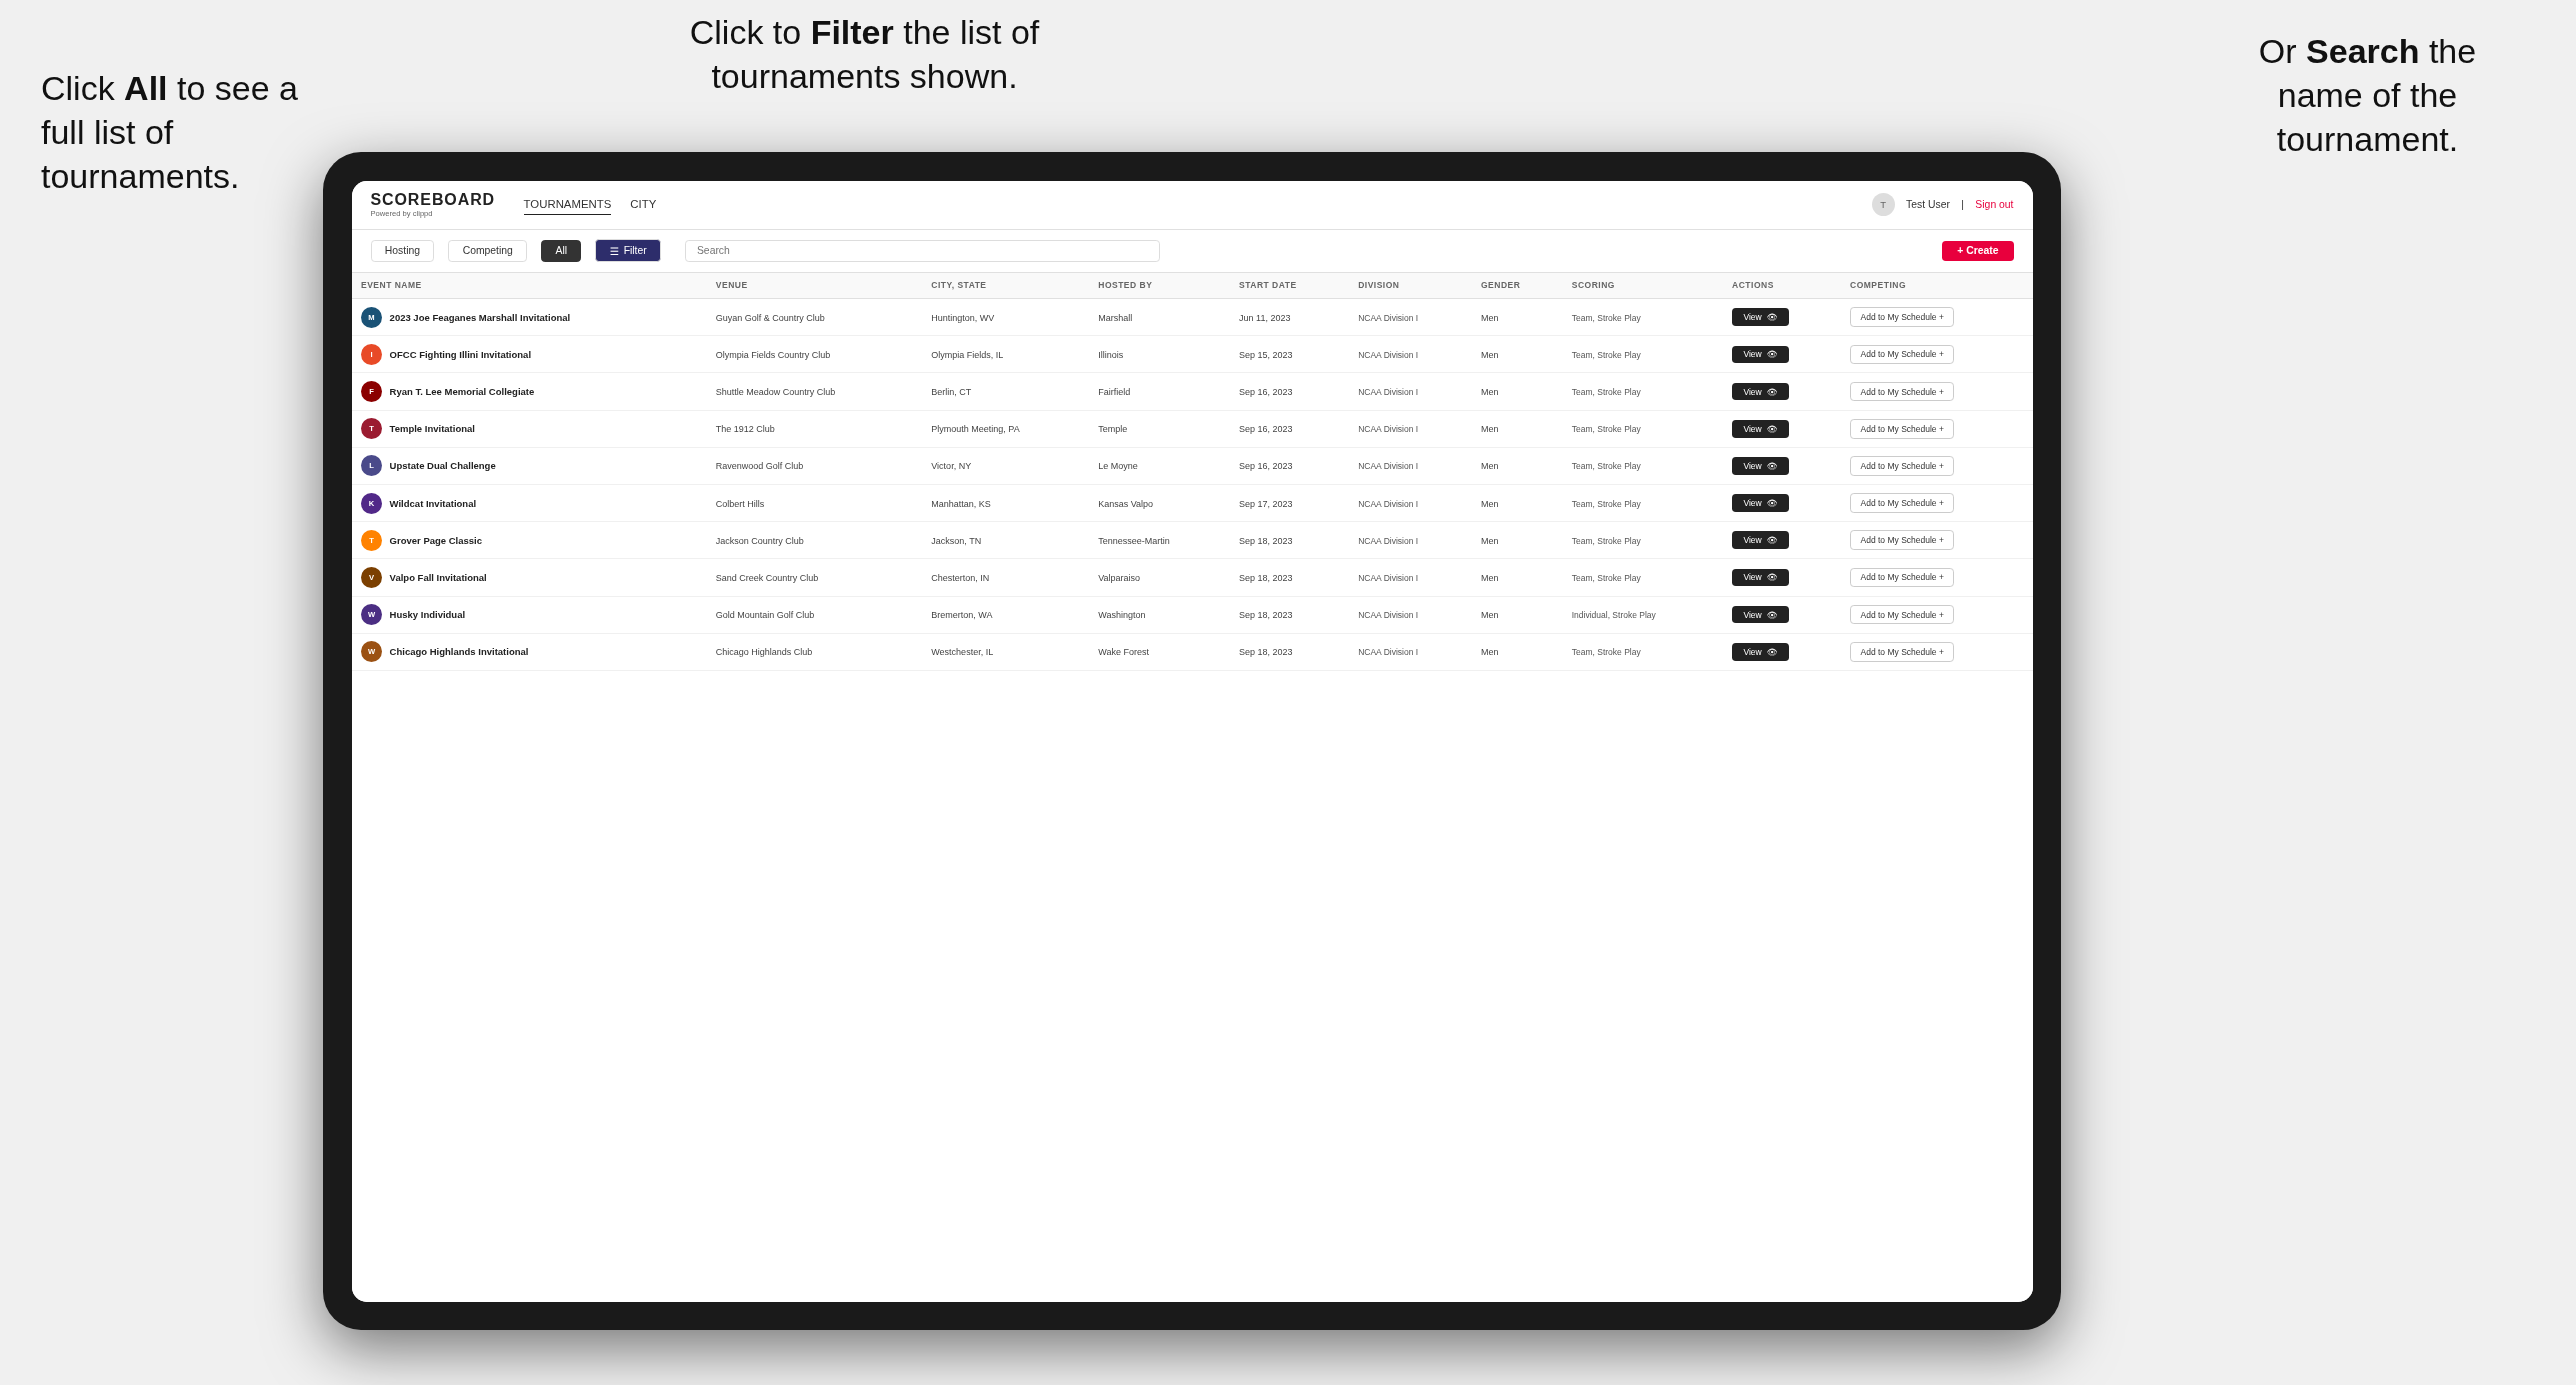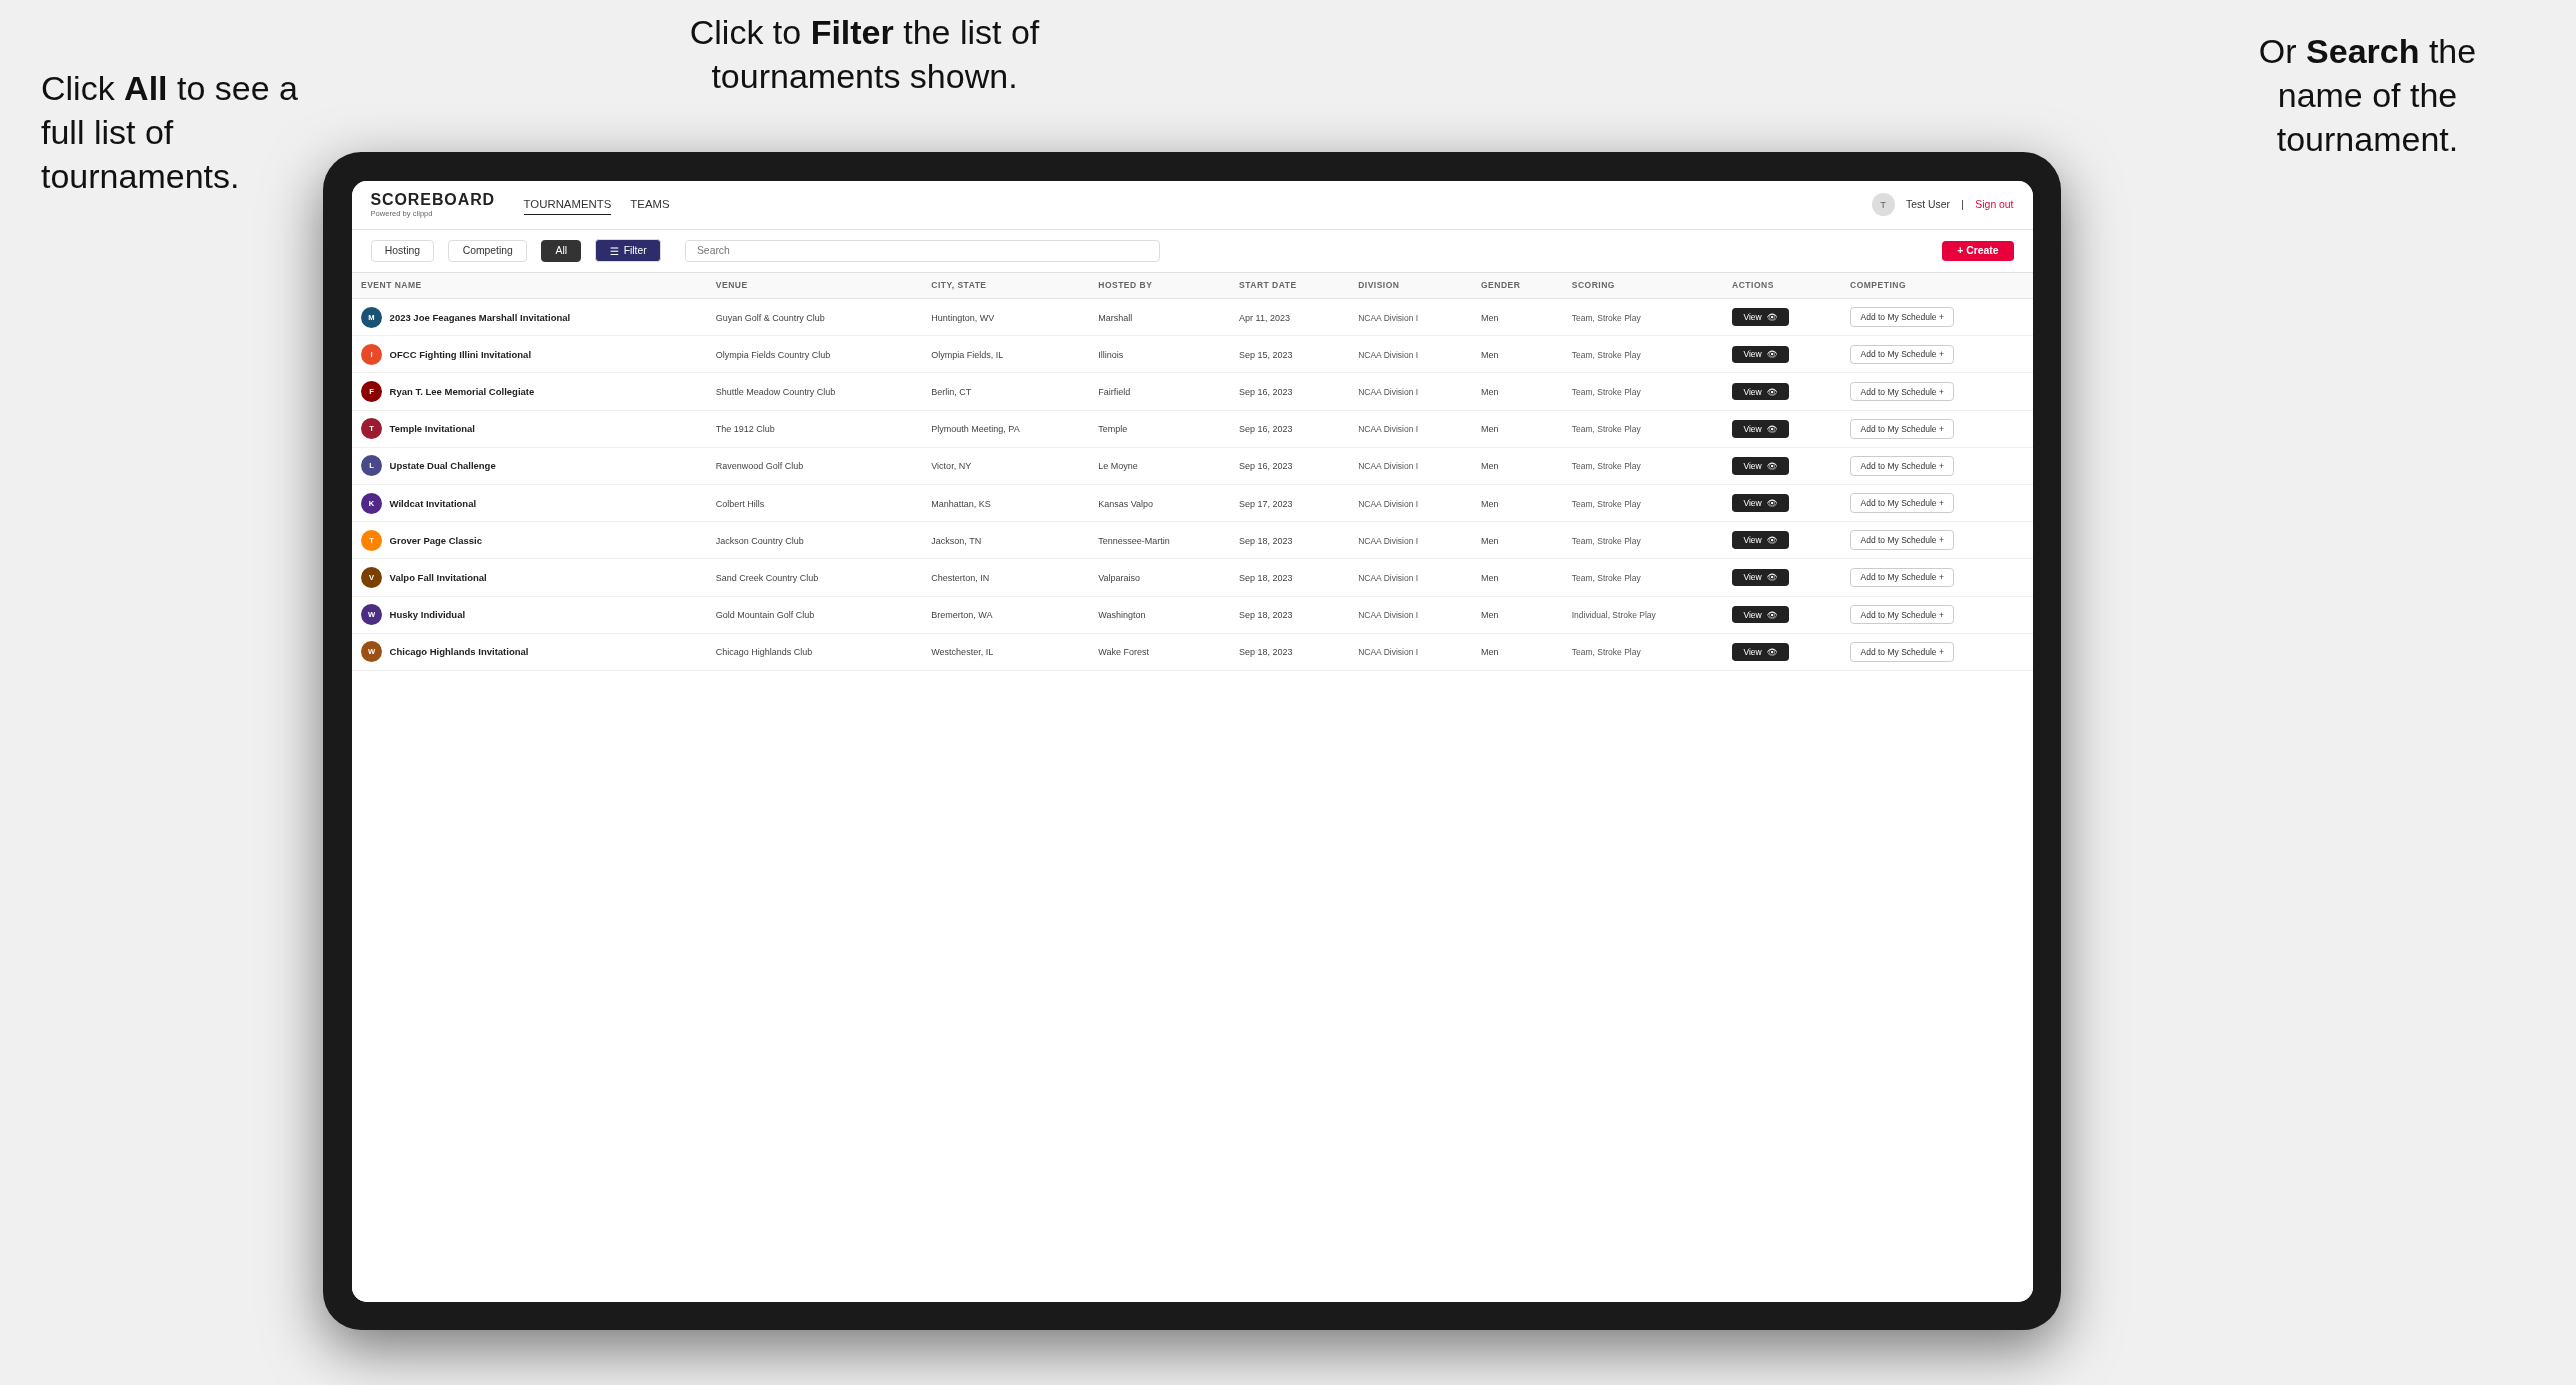--- a/index.html
+++ b/index.html
@@ -320,21 +320,21 @@
 <div class="tablet">
   <div class="tablet-screen">
 
     <div class="header">
       <div class="logo-area">
         <span class="logo-text">SCOREBOARD</span>
         <span class="logo-sub">Powered by clippd</span>
       </div>
       <nav class="nav-tabs">
         <span class="nav-tab active">TOURNAMENTS</span>
-        <span class="nav-tab">TEAMS</span>
+        <span class="nav-tab">CITY</span>
       </nav>
       <div class="header-right">
         <div class="user-avatar">T</div>
         <span>Test User</span>
         <span>|</span>
         <span style="cursor:pointer; color:#e8003d;">Sign out</span>
       </div>
     </div>
 
     <div class="toolbar">
@@ -369,21 +369,21 @@
         <tr>
     <td>
       <div class="event-cell">
         <div class="event-logo logo-marshall">M</div>
         <span class="event-name">2023 Joe Feaganes Marshall Invitational</span>
       </div>
     </td>
     <td><span class="venue-text">Guyan Golf &amp; Country Club</span></td>
     <td><span class="small-text">Huntington, WV</span></td>
     <td><span class="small-text">Marshall</span></td>
-    <td><span class="small-text">Apr 11, 2023</span></td>
+    <td><span class="small-text">Jun 11, 2023</span></td>
     <td><span class="division-text">NCAA Division I</span></td>
     <td><span class="small-text">Men</span></td>
     <td><span class="scoring-text">Team, Stroke Play</span></td>
     <td>
       <button class="view-btn">
         <span>View</span>
         <span style="font-size:8.5px;">👁</span>
       </button>
     </td>
     <td>

